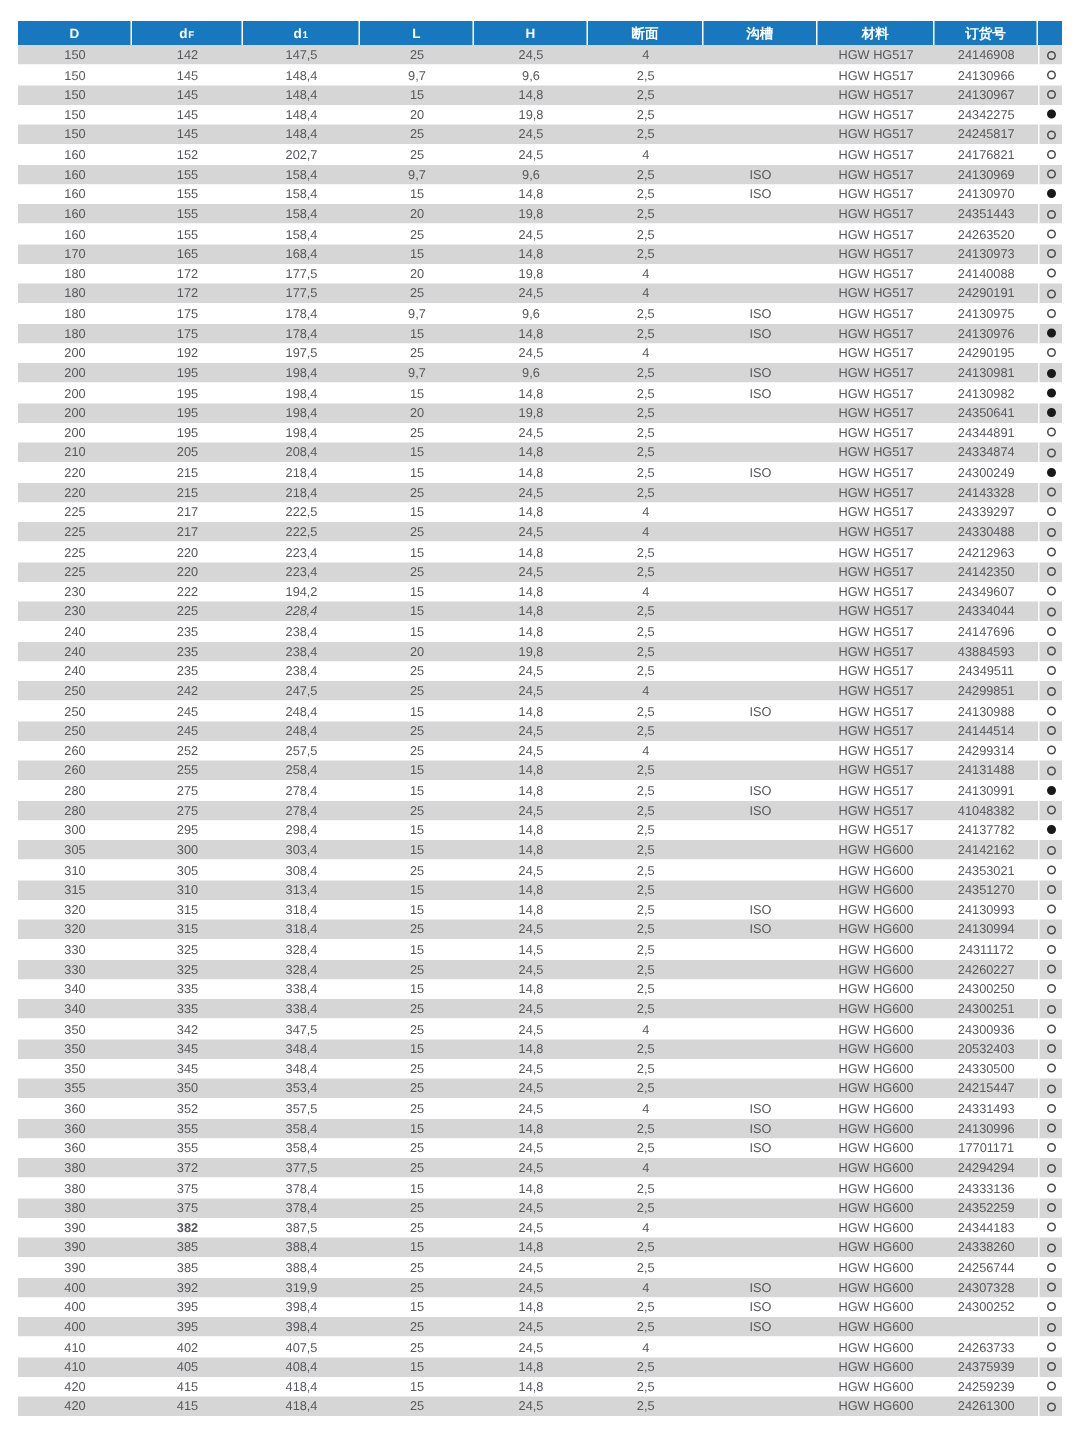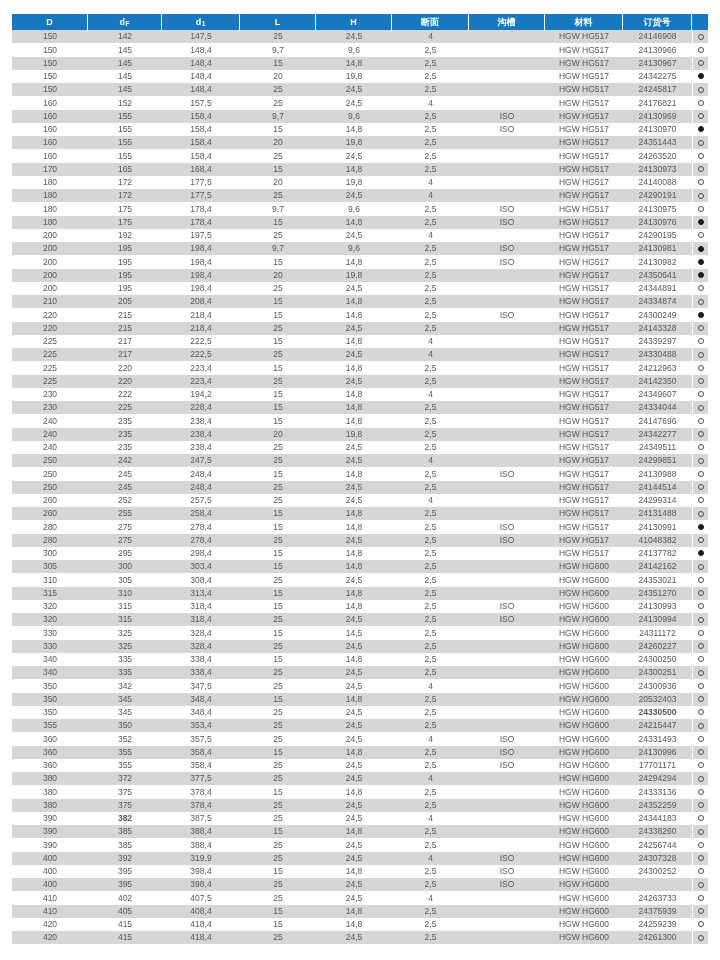--- a/index.html
+++ b/index.html
@@ -166,21 +166,21 @@
           <div class="cell" style="width: 76px;"></div>
           <div class="cell" style="width: 78px;">HGW HG517</div>
           <div class="cell" style="width: 69px;">24245817</div>
           <div class="marker-cell" style="width: 16px;">
             <span class="dot open"></span>
           </div>
         </div>
         <div class="trow even">
           <div class="cell" style="width: 76px;">160</div>
           <div class="cell" style="width: 74px;">152</div>
-          <div class="cell" style="width: 78px;">157,5</div>
+          <div class="cell" style="width: 78px;">202,7</div>
           <div class="cell" style="width: 76px;">25</div>
           <div class="cell" style="width: 76px;">24,5</div>
           <div class="cell" style="width: 77px;">4</div>
           <div class="cell" style="width: 76px;"></div>
           <div class="cell" style="width: 78px;">HGW HG517</div>
           <div class="cell" style="width: 69px;">24176821</div>
           <div class="marker-cell" style="width: 16px;">
             <span class="dot open"></span>
           </div>
         </div>
@@ -488,21 +488,21 @@
           <div class="cell" style="width: 76px;"></div>
           <div class="cell" style="width: 78px;">HGW HG517</div>
           <div class="cell" style="width: 69px;">24349607</div>
           <div class="marker-cell" style="width: 16px;">
             <span class="dot open"></span>
           </div>
         </div>
         <div class="trow odd">
           <div class="cell" style="width: 76px;">230</div>
           <div class="cell" style="width: 74px;">225</div>
-          <div class="cell" style="width: 78px;">228,4</div>
+          <div class="cell" style="width: 78px; font-style: italic;">228,4</div>
           <div class="cell" style="width: 76px;">15</div>
           <div class="cell" style="width: 76px;">14,8</div>
           <div class="cell" style="width: 77px;">2,5</div>
           <div class="cell" style="width: 76px;"></div>
           <div class="cell" style="width: 78px;">HGW HG517</div>
           <div class="cell" style="width: 69px;">24334044</div>
           <div class="marker-cell" style="width: 16px;">
             <span class="dot open"></span>
           </div>
         </div>
@@ -522,21 +522,21 @@
         </div>
         <div class="trow odd">
           <div class="cell" style="width: 76px;">240</div>
           <div class="cell" style="width: 74px;">235</div>
           <div class="cell" style="width: 78px;">238,4</div>
           <div class="cell" style="width: 76px;">20</div>
           <div class="cell" style="width: 76px;">19,8</div>
           <div class="cell" style="width: 77px;">2,5</div>
           <div class="cell" style="width: 76px;"></div>
           <div class="cell" style="width: 78px;">HGW HG517</div>
-          <div class="cell" style="width: 69px;">24342277</div>
+          <div class="cell" style="width: 69px;">43884593</div>
           <div class="marker-cell" style="width: 16px;">
             <span class="dot open"></span>
           </div>
         </div>
         <div class="trow even">
           <div class="cell" style="width: 76px;">240</div>
           <div class="cell" style="width: 74px;">235</div>
           <div class="cell" style="width: 78px;">238,4</div>
           <div class="cell" style="width: 76px;">25</div>
           <div class="cell" style="width: 76px;">24,5</div>
@@ -816,21 +816,21 @@
         </div>
         <div class="trow even">
           <div class="cell" style="width: 76px;">350</div>
           <div class="cell" style="width: 74px;">345</div>
           <div class="cell" style="width: 78px;">348,4</div>
           <div class="cell" style="width: 76px;">25</div>
           <div class="cell" style="width: 76px;">24,5</div>
           <div class="cell" style="width: 77px;">2,5</div>
           <div class="cell" style="width: 76px;"></div>
           <div class="cell" style="width: 78px;">HGW HG600</div>
-          <div class="cell" style="width: 69px; font-weight: bold;">24330500</div>
+          <div class="cell" style="width: 69px;">24330500</div>
           <div class="marker-cell" style="width: 16px;">
             <span class="dot open"></span>
           </div>
         </div>
         <div class="trow odd">
           <div class="cell" style="width: 76px;">355</div>
           <div class="cell" style="width: 74px;">350</div>
           <div class="cell" style="width: 78px;">353,4</div>
           <div class="cell" style="width: 76px;">25</div>
           <div class="cell" style="width: 76px;">24,5</div>

